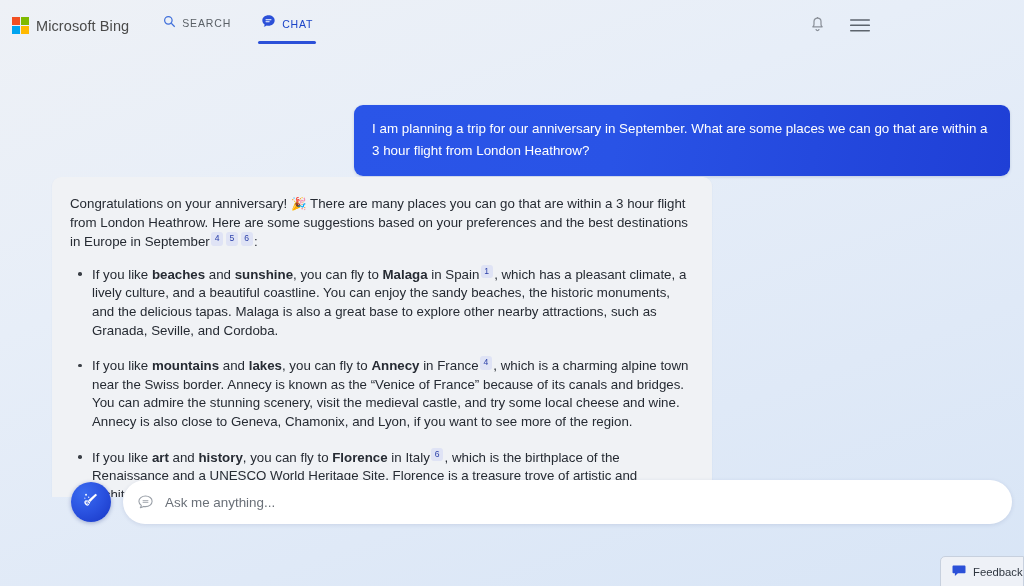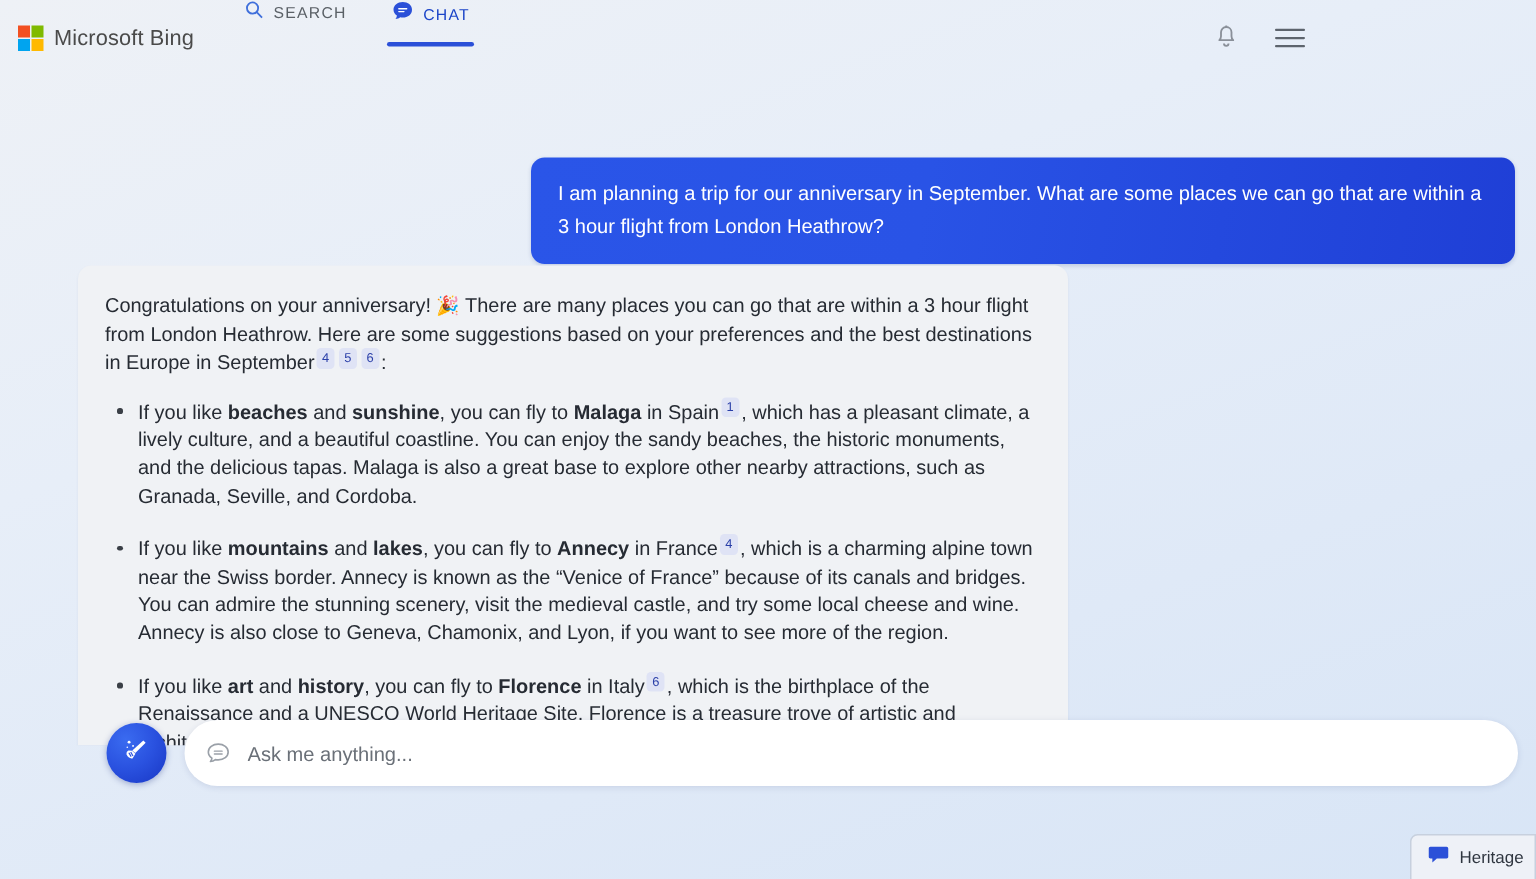--- a/index.html
+++ b/index.html
@@ -58,20 +58,21 @@
     font-size: 14.5px;
     color: #4a4a4a;
     letter-spacing: .1px;
     white-space: nowrap;
   }
 
   .tabs {
     display: flex;
     align-items: flex-start;
     margin-left: 32px;
+    margin-top: 14px;
     gap: 26px;
   }
 
   .tab {
     position: relative;
     display: flex;
     align-items: center;
     gap: 6px;
     padding: 0 2px 11px 2px;
     cursor: pointer;
@@ -387,16 +388,16 @@
     </div>
 
   </div>
 
   <div class="feedback">
     <span>
       <svg width="14" height="12" viewBox="0 0 14 12">
         <path d="M1.6 0.5h10.8c.6 0 1.1.5 1.1 1.1v5.6c0 .6-.5 1.1-1.1 1.1H5.9L2.9 11V8.3H1.6c-.6 0-1.1-.5-1.1-1.1V1.6C.5 1 1 .5 1.6.5z" fill="#2b50d8"></path>
       </svg>
     </span>
-    <span class="feedback-label">Heritage</span>
+    <span class="feedback-label">Feedback</span>
   </div>
 
 </div>
 
 </body></html>

